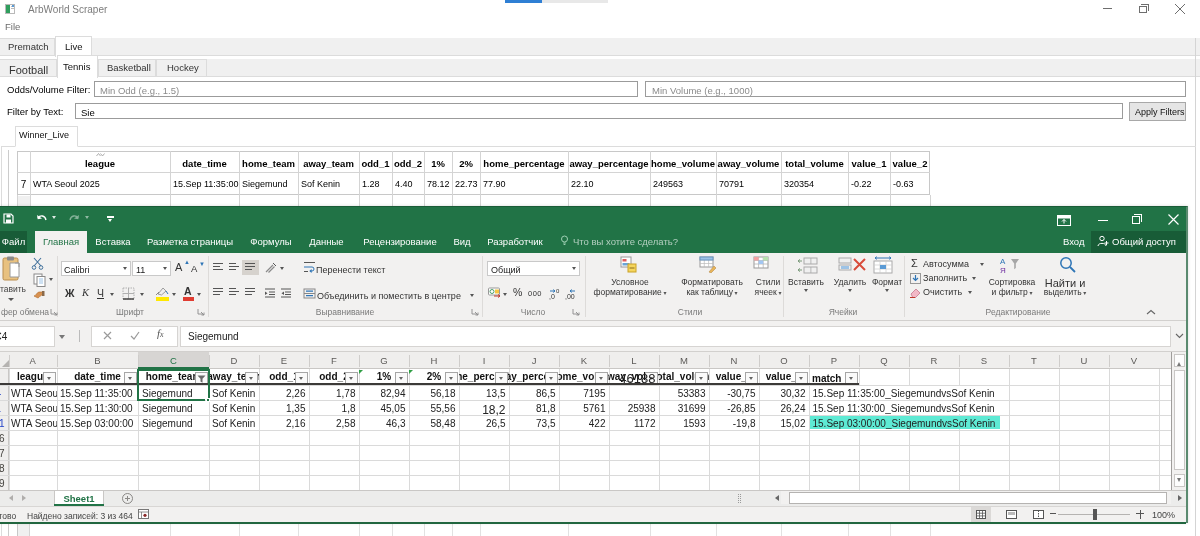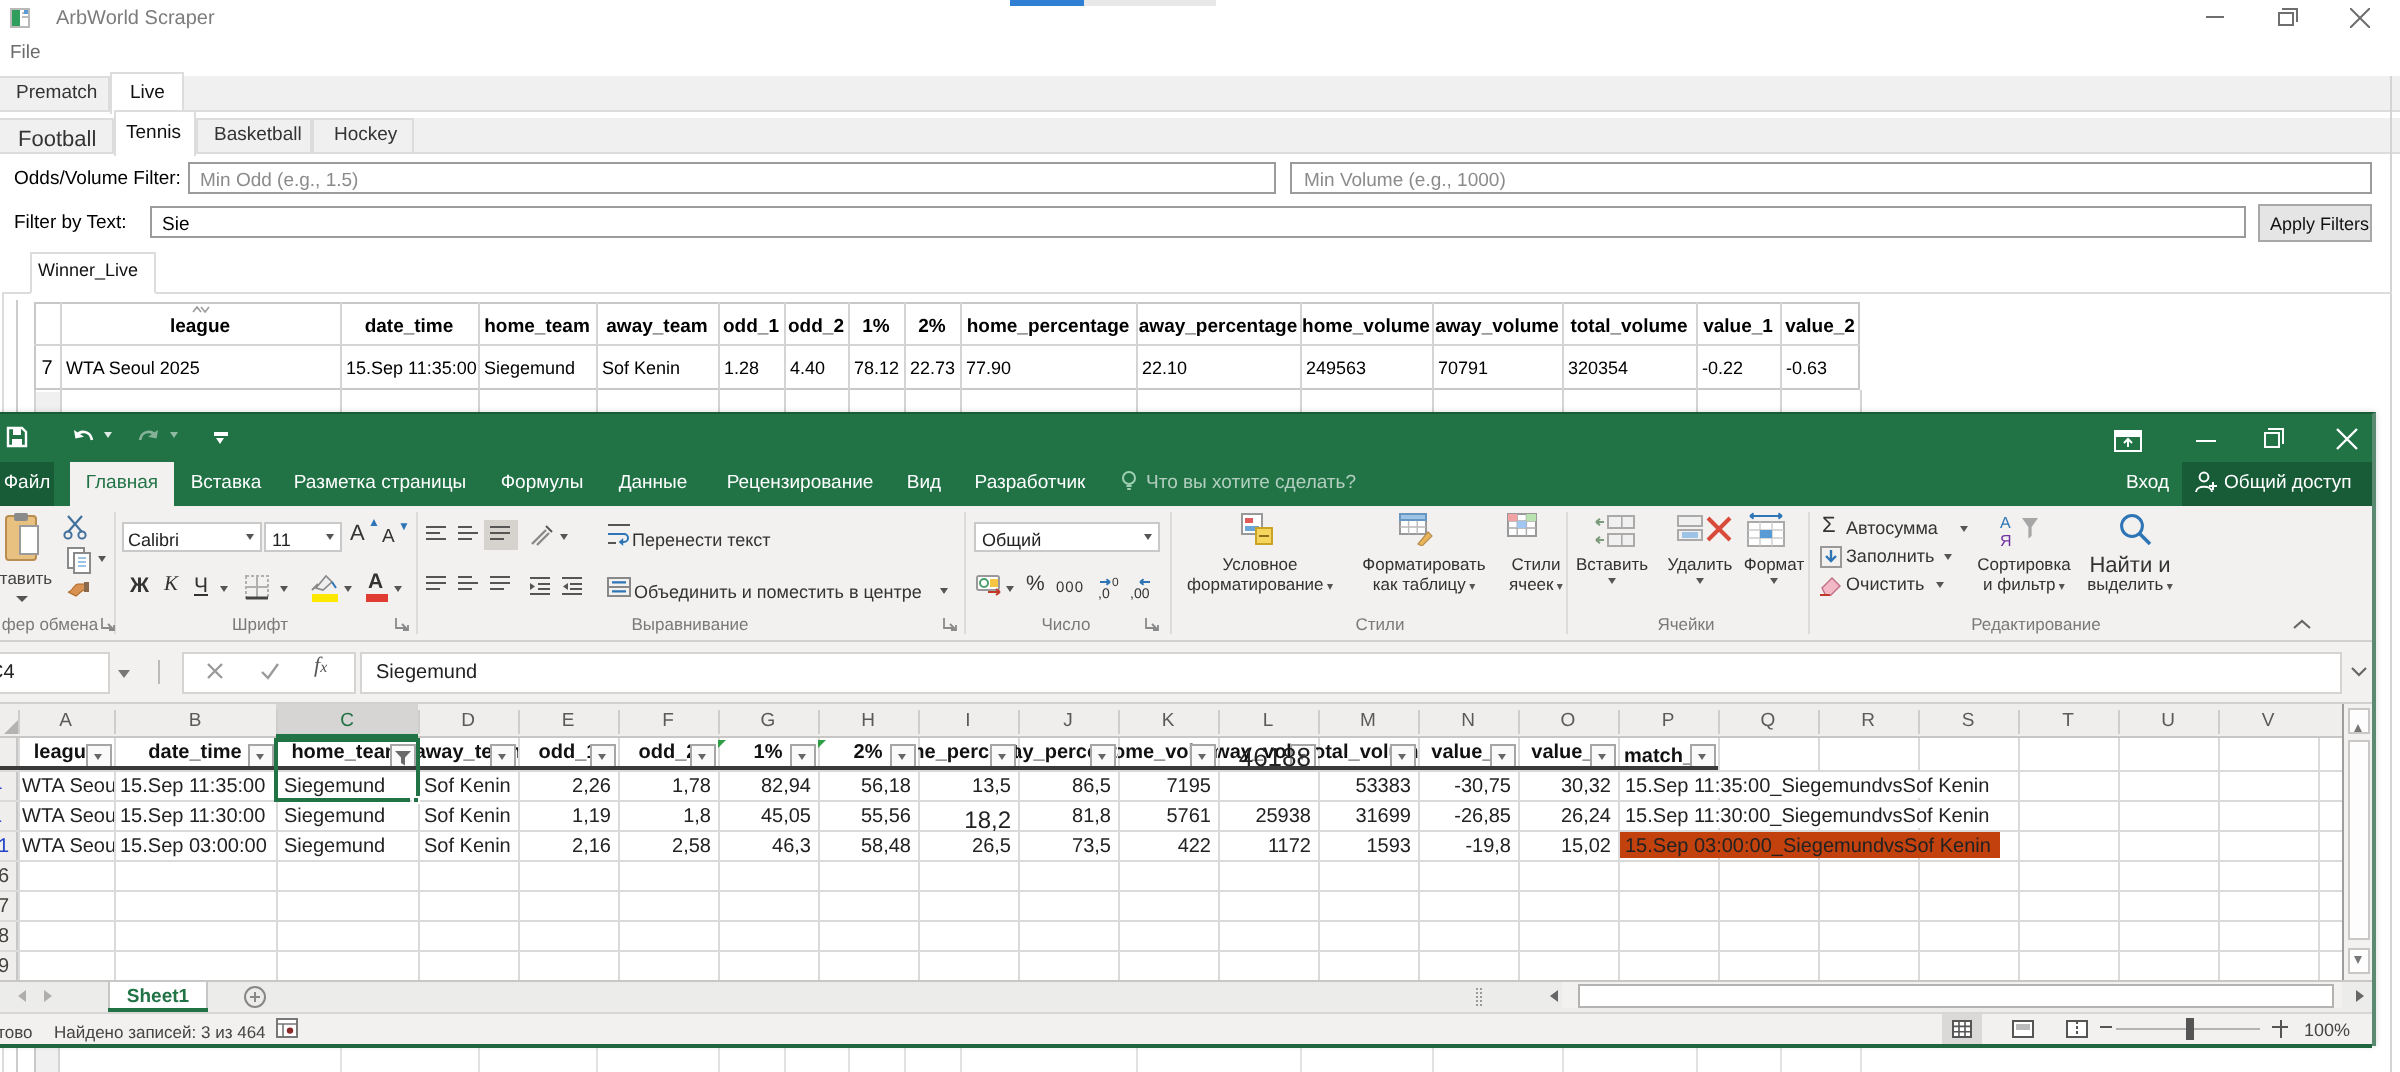--- a/index.html
+++ b/index.html
@@ -619,21 +619,21 @@
 <div class="a r" style="left:659.5px;top:181px;width:46px;font-size:10px;color:#222">53383</div>
 <div class="a r" style="left:709.5px;top:181px;width:46px;font-size:10px;color:#222">-30,75</div>
 <div class="a r" style="left:759.5px;top:181px;width:46px;font-size:10px;color:#222">30,32</div>
 <div class="a" style="left:810px;top:179px;width:190px;height:13px;background:#fff;font-size:10px;color:#222;white-space:nowrap">
       <span style="position:absolute;left:2.5px;top:2px">15.Sep 11:35:00_SiegemundvsSof Kenin</span>
     </div>
 <div class="a" style="left:8.5px;top:196px;width:48px;height:11px;font-size:10px;color:#222;overflow:hidden;white-space:nowrap"><span style="margin-left:2.5px">WTA Seoul 2025</span></div>
 <div class="a" style="left:60px;top:196px;font-size:10px;color:#222">15.Sep 11:30:00</div>
 <div class="a" style="left:142px;top:196px;font-size:10px;color:#222">Siegemund</div>
 <div class="a" style="left:212px;top:196px;font-size:10px;color:#222">Sof Kenin</div>
-<div class="a r" style="left:259.5px;top:196px;width:46px;font-size:10px;color:#222">1,19</div>
+<div class="a r" style="left:259.5px;top:196px;width:46px;font-size:10px;color:#222">1,35</div>
 <div class="a r" style="left:309.5px;top:196px;width:46px;font-size:10px;color:#222">1,8</div>
 <div class="a r" style="left:359.5px;top:196px;width:46px;font-size:10px;color:#222">45,05</div>
 <div class="a r" style="left:409.5px;top:196px;width:46px;font-size:10px;color:#222">55,56</div>
 <div class="a r" style="left:459.5px;top:196px;width:46px;font-size:12px;color:#222">18,2</div>
 <div class="a r" style="left:509.5px;top:196px;width:46px;font-size:10px;color:#222">81,8</div>
 <div class="a r" style="left:559.5px;top:196px;width:46px;font-size:10px;color:#222">5761</div>
 <div class="a r" style="left:609.5px;top:196px;width:46px;font-size:10px;color:#222">25938</div>
 <div class="a r" style="left:659.5px;top:196px;width:46px;font-size:10px;color:#222">31699</div>
 <div class="a r" style="left:709.5px;top:196px;width:46px;font-size:10px;color:#222">-26,85</div>
 <div class="a r" style="left:759.5px;top:196px;width:46px;font-size:10px;color:#222">26,24</div>
@@ -648,21 +648,21 @@
 <div class="a r" style="left:309.5px;top:211px;width:46px;font-size:10px;color:#222">2,58</div>
 <div class="a r" style="left:359.5px;top:211px;width:46px;font-size:10px;color:#222">46,3</div>
 <div class="a r" style="left:409.5px;top:211px;width:46px;font-size:10px;color:#222">58,48</div>
 <div class="a r" style="left:459.5px;top:211px;width:46px;font-size:10px;color:#222">26,5</div>
 <div class="a r" style="left:509.5px;top:211px;width:46px;font-size:10px;color:#222">73,5</div>
 <div class="a r" style="left:559.5px;top:211px;width:46px;font-size:10px;color:#222">422</div>
 <div class="a r" style="left:609.5px;top:211px;width:46px;font-size:10px;color:#222">1172</div>
 <div class="a r" style="left:659.5px;top:211px;width:46px;font-size:10px;color:#222">1593</div>
 <div class="a r" style="left:709.5px;top:211px;width:46px;font-size:10px;color:#222">-19,8</div>
 <div class="a r" style="left:759.5px;top:211px;width:46px;font-size:10px;color:#222">15,02</div>
-<div class="a" style="left:810px;top:209px;width:190px;height:13px;background:#c2410c;font-size:10px;color:#222;white-space:nowrap">
+<div class="a" style="left:810px;top:209px;width:190px;height:13px;background:#5eead4;font-size:10px;color:#222;white-space:nowrap">
       <span style="position:absolute;left:2.5px;top:2px">15.Sep 03:00:00_SiegemundvsSof Kenin</span>
     </div>
 <div class="a" style="left:137px;top:162px;width:2px;height:16px;background:#217346"></div>
 <div class="a" style="left:208px;top:162px;width:2px;height:16px;background:#217346"></div>
 <div class="a" style="left:137px;top:162px;width:73px;height:1.6px;background:#217346"></div>
 <div class="a" style="left:137px;top:177px;width:2px;height:16.5px;background:#217346"></div>
 <div class="a" style="left:208px;top:177px;width:2px;height:16.5px;background:#217346"></div>
 <div class="a" style="left:137px;top:192px;width:68px;height:1.6px;background:#217346"></div>
 <div class="a" style="left:206px;top:190.5px;width:4px;height:4px;background:#217346;border:1px solid #fff"></div>
 <div class="a" style="left:1171px;top:145px;width:1px;height:138px;background:#9f9d9b"></div>

